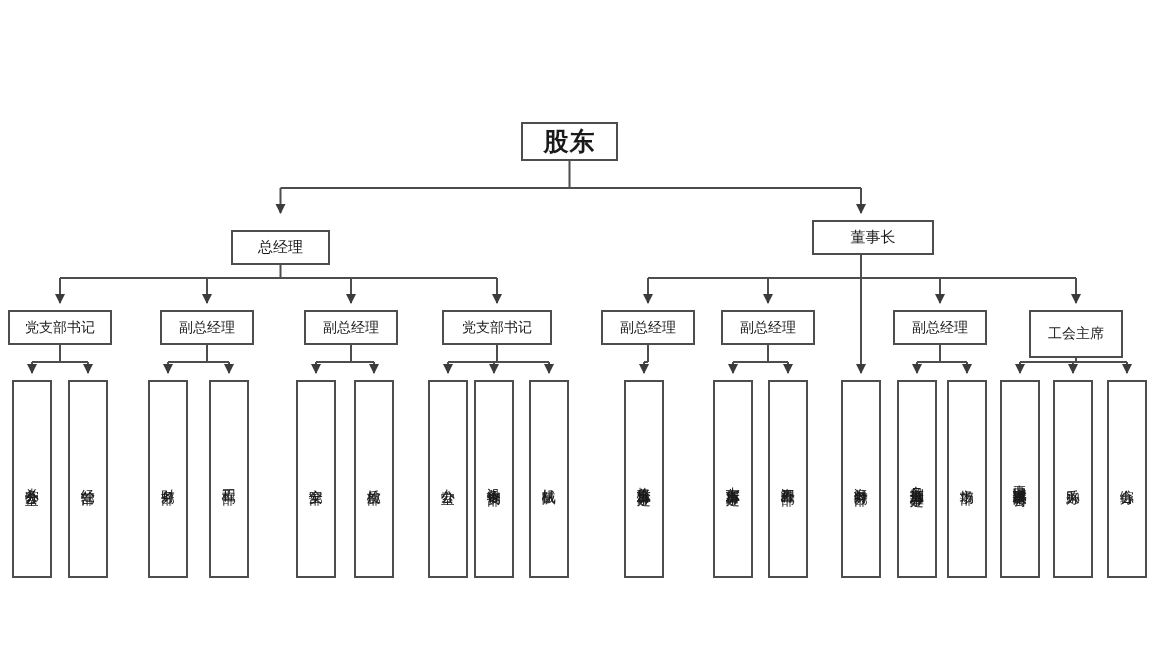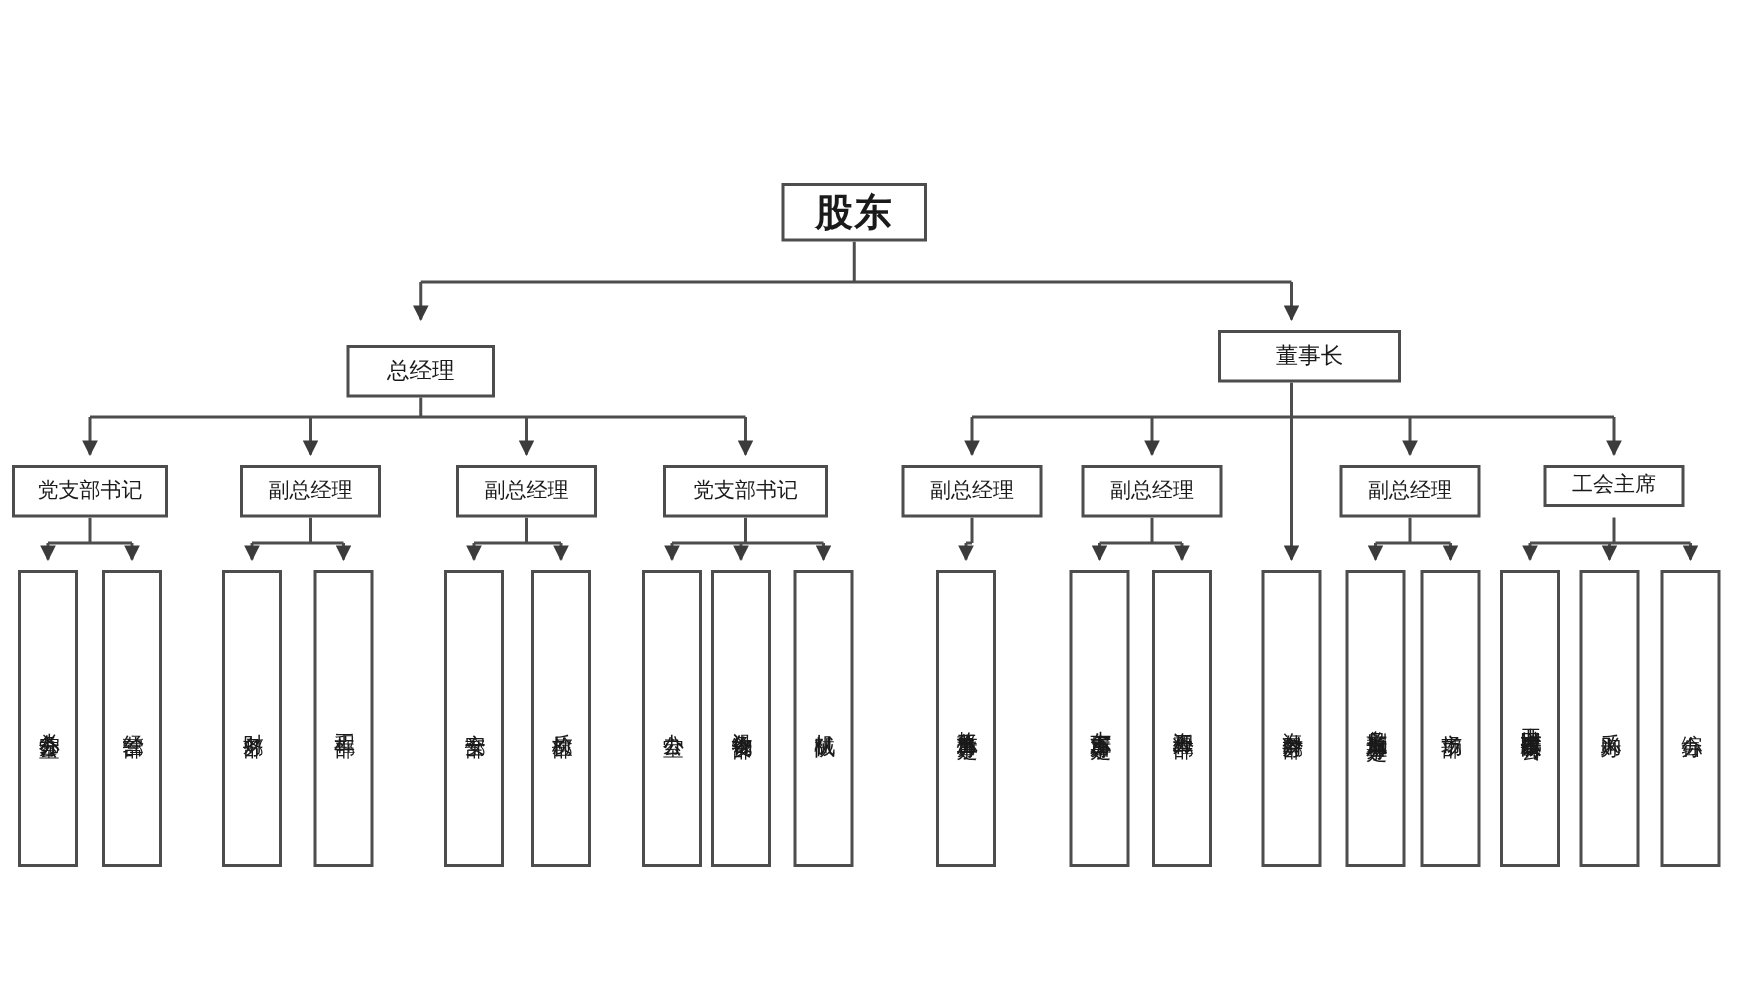--- a/index.html
+++ b/index.html
@@ -155,21 +155,21 @@
       </div>
       <div class="node level3" style="left: 601px; top: 310px; width: 94px; height: 35px;">
         <span class="node-label">副总经理</span>
       </div>
       <div class="node level3" style="left: 721px; top: 310px; width: 94px; height: 35px;">
         <span class="node-label">副总经理</span>
       </div>
       <div class="node level3" style="left: 893px; top: 310px; width: 94px; height: 35px;">
         <span class="node-label">副总经理</span>
       </div>
-      <div class="node level3" style="left: 1029px; top: 310px; width: 94px; height: 28px;">
+      <div class="node level3" style="left: 1029px; top: 310px; width: 94px; height: 48px;">
         <span class="node-label">工会主席</span>
       </div>
       <div class="node leaf" style="left: 12px; top: 380px; width: 40px; height: 198px;">
         <span class="node-label">党务办公室</span>
       </div>
       <div class="node leaf" style="left: 68px; top: 380px; width: 40px; height: 198px;">
         <span class="node-label">经营部</span>
       </div>
       <div class="node leaf" style="left: 148px; top: 380px; width: 40px; height: 198px;">
         <span class="node-label">财务部</span>

